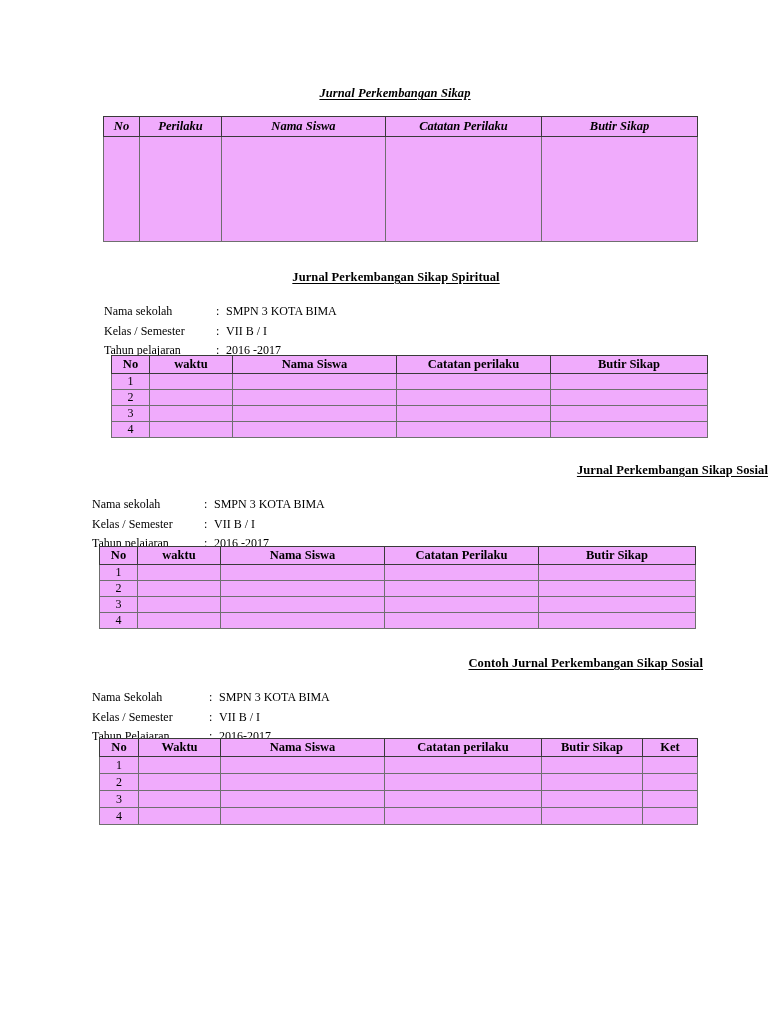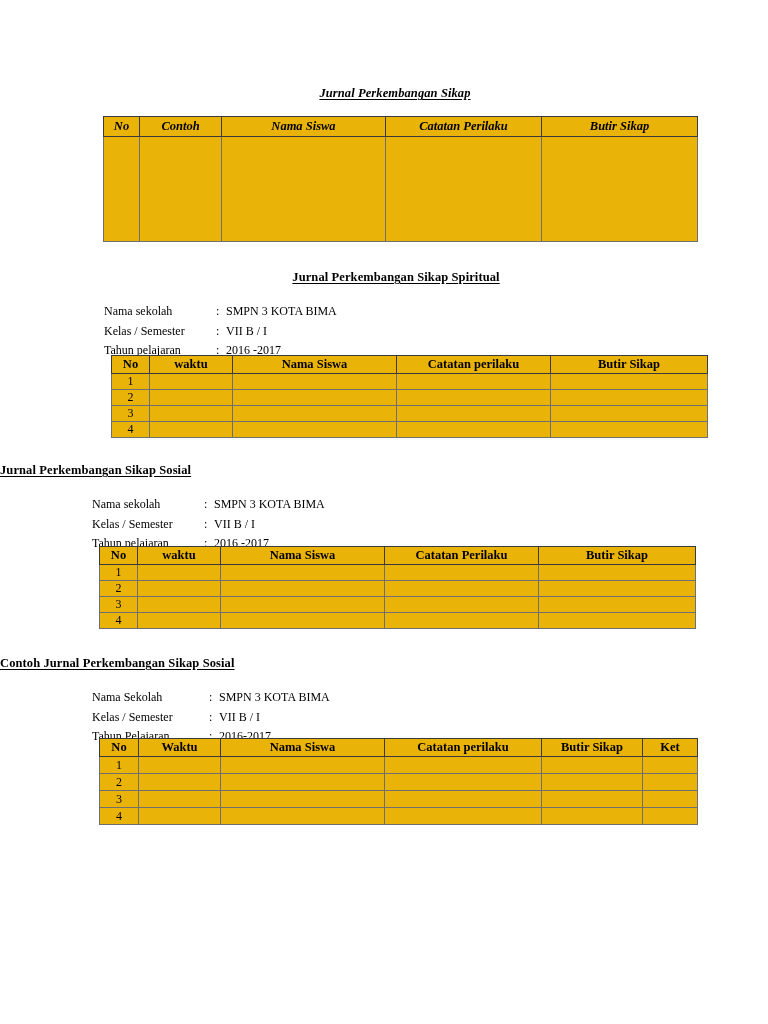--- a/index.html
+++ b/index.html
@@ -41,21 +41,21 @@
     letter-spacing: 0.1px;
     line-height: 1.15;
     margin: 0;
     padding: 0;
   }
   .doc-title .u {
     text-decoration: underline;
     text-underline-offset: 2px;
   }
   .title-center { text-align: center; }
-  .title-left   { text-align: left; }
+  .title-left   { text-align: right; }
 
   
   .meta {
     margin: 0;
     padding: 0 0 0 92px;
     font-size: 12px;
     line-height: 19.5px;
     white-space: nowrap;
   }
   .meta-row { display: flex; }
@@ -65,21 +65,21 @@
 
   .meta-w-a .meta-label { width: 112px; }   
   .meta-w-b .meta-label { width: 117px; }   
   .meta-sep { width: 10px; }
 
   
   table.jtab {
     border-collapse: collapse;
     table-layout: fixed;
     font-size: 12px;
-    background: #eab308;
+    background: #f0abfc;
   }
   table.jtab th,
   table.jtab td {
     border: 1px solid #6f6f6f;
     padding: 0;
     margin: 0;
     vertical-align: middle;
   }
   table.jtab th {
     font-weight: bold;
@@ -154,21 +154,21 @@
       <colgroup>
         <col class="c1">
           <col class="c2">
           <col class="c3">
           <col class="c4">
           <col class="c5">
       </colgroup>
       <thead>
         <tr>
           <th>No</th>
-          <th>Contoh</th>
+          <th>Perilaku</th>
           <th>Nama  Siswa</th>
           <th>Catatan Perilaku</th>
           <th>Butir Sikap</th>
         </tr>
       </thead>
       <tbody>
         <tr>
           <td class="num"></td>
           <td></td>
           <td></td>

